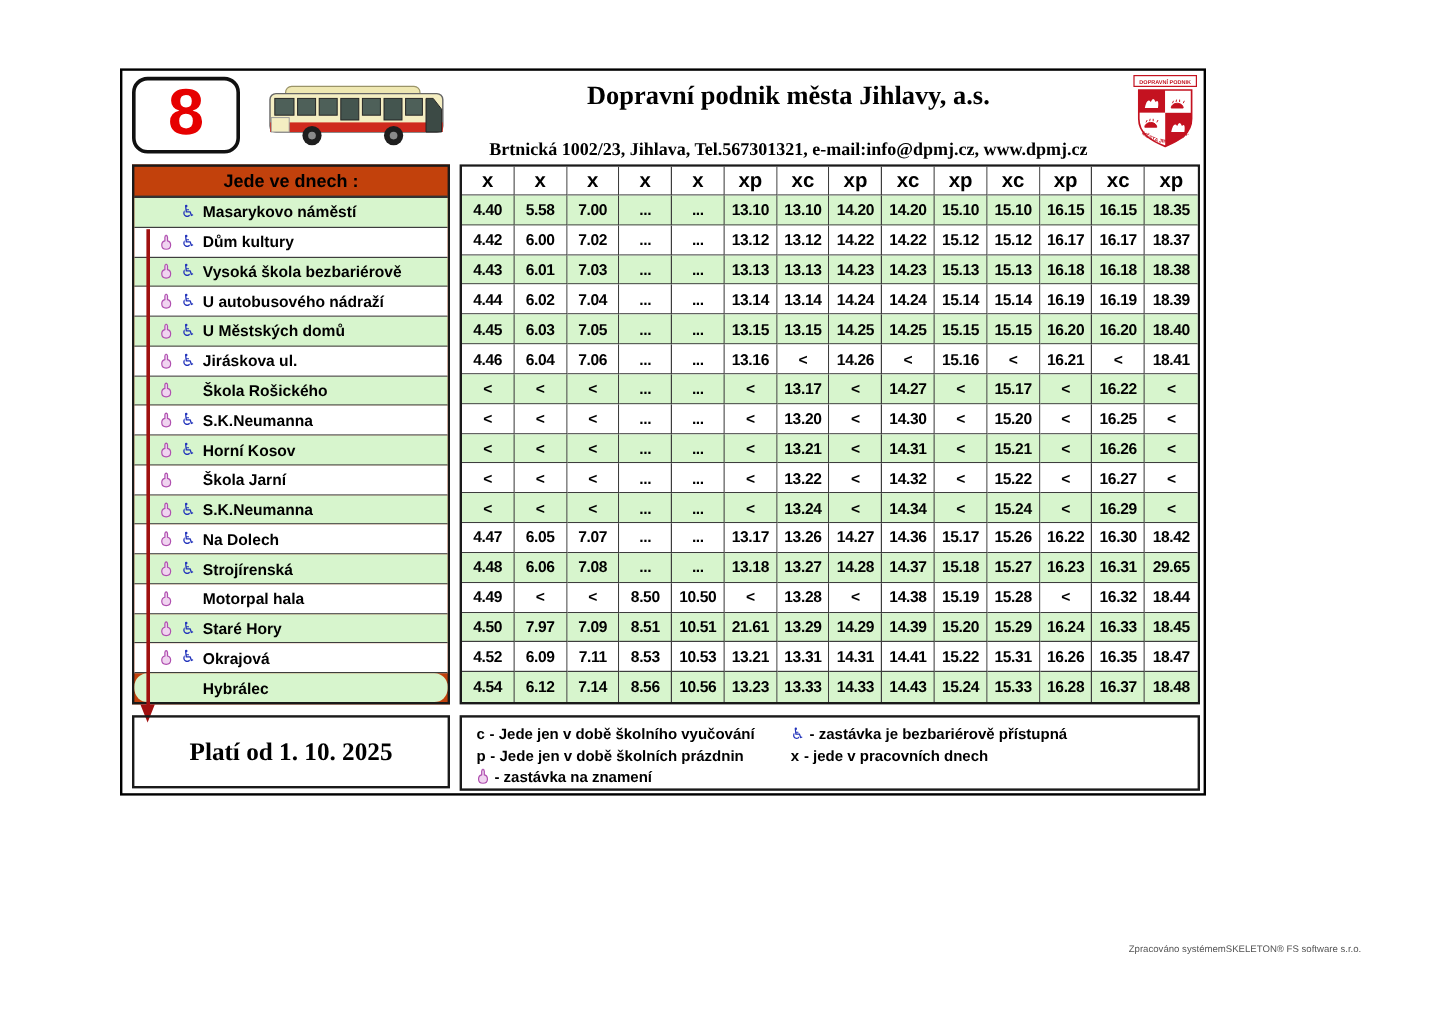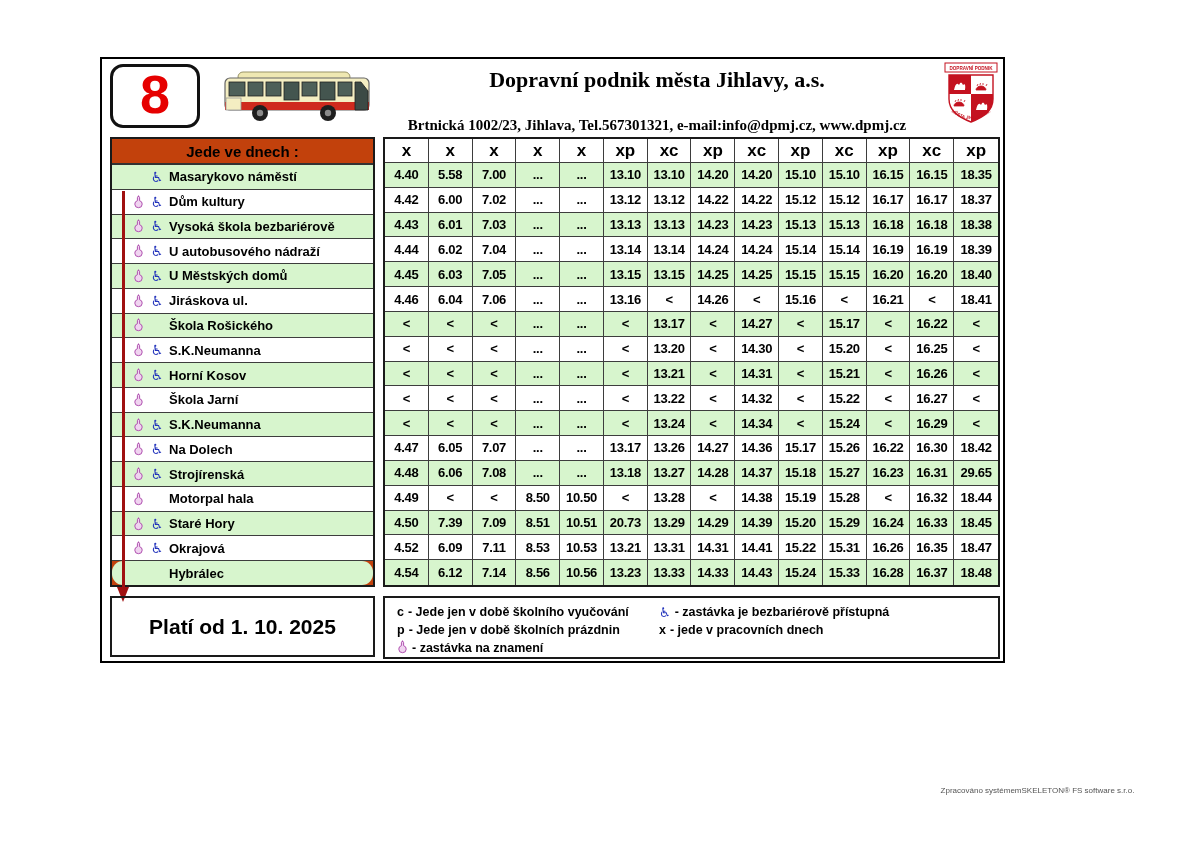--- a/index.html
+++ b/index.html
@@ -43,21 +43,21 @@
   .gh,.gc{display:flex;align-items:center;justify-content:center;
         border-right:1px solid #3d3d3d;border-bottom:1px solid #3d3d3d;box-sizing:border-box;}
   .gh{font-size:17px;font-weight:bold;background:#fff;}
   .gc{font-size:13px;font-weight:bold;background:#fff;letter-spacing:-0.3px;}
   .gc.green{background:#d7f5cd;}
   .gh:nth-child(14n),.gc:nth-child(14n){border-right:none;}
   .grid-box > div:nth-last-child(-n+14){border-bottom:none;}
   
   .valid-box{position:absolute;left:8px;top:537px;width:265px;height:61px;
         border:2px solid #1a1a1a;box-sizing:border-box;display:flex;align-items:center;
-        justify-content:center;font-size:21px;font-weight:bold;}
+        justify-content:center;font-size:21px;font-weight:bold;font-family:Liberation Serif, serif;}
   .legend-box{position:absolute;left:281px;top:537px;width:617px;height:63px;
         border:2px solid #1a1a1a;box-sizing:border-box;padding:5px 0 0 12px;
         display:grid;grid-template-columns:262px auto;grid-auto-rows:18px;
         font-size:12.5px;font-weight:bold;align-items:center;}
   .leg-item{display:flex;align-items:center;gap:4px;white-space:nowrap;}
   .leg-sym{font-weight:bold;}
   .leg-wc{font-family:"DejaVu Sans",sans-serif;color:#2233bb;font-size:13px;line-height:1;}
   .credit{position:absolute;left:930px;top:786px;width:215px;text-align:center;
         font-size:8px;color:#555;}
 </style>
@@ -484,25 +484,25 @@
         <div class="gc">&lt;</div>
         <div class="gc">13.28</div>
         <div class="gc">&lt;</div>
         <div class="gc">14.38</div>
         <div class="gc">15.19</div>
         <div class="gc">15.28</div>
         <div class="gc">&lt;</div>
         <div class="gc">16.32</div>
         <div class="gc">18.44</div>
         <div class="gc green">4.50</div>
-        <div class="gc green">7.39</div>
+        <div class="gc green">7.97</div>
         <div class="gc green">7.09</div>
         <div class="gc green">8.51</div>
         <div class="gc green">10.51</div>
-        <div class="gc green">20.73</div>
+        <div class="gc green">21.61</div>
         <div class="gc green">13.29</div>
         <div class="gc green">14.29</div>
         <div class="gc green">14.39</div>
         <div class="gc green">15.20</div>
         <div class="gc green">15.29</div>
         <div class="gc green">16.24</div>
         <div class="gc green">16.33</div>
         <div class="gc green">18.45</div>
         <div class="gc">4.52</div>
         <div class="gc">6.09</div>

